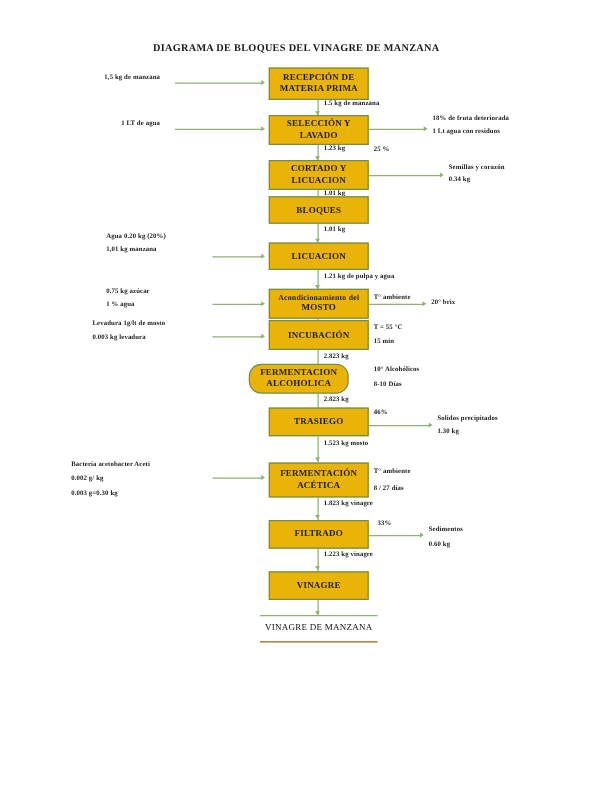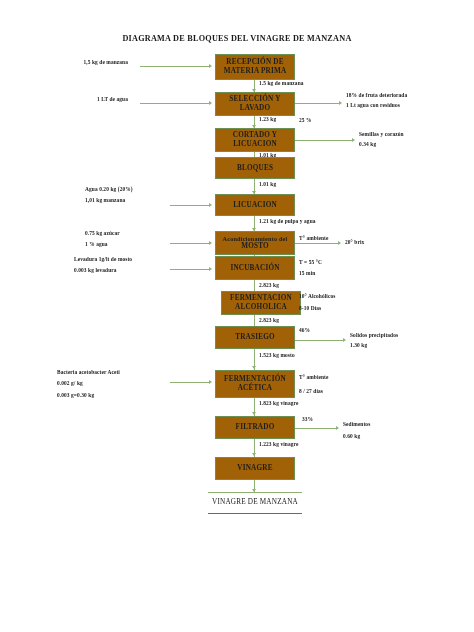--- a/index.html
+++ b/index.html
@@ -20,21 +20,21 @@
     left:0;top:34px;width:474px;
     text-align:center;
     font-size:8.2px;
     font-weight:bold;
     letter-spacing:.25px;
     font-family:"Liberation Serif", serif;
   }
   
   .box{
     position:absolute;
-    background:#a16207;
+    background:#eab308;
     border:1px solid #6E8F52;
     box-sizing:border-box;
     display:flex;
     align-items:center;
     justify-content:center;
     text-align:center;
     font-size:7.2px;
     line-height:1.25;
     font-weight:bold;
     letter-spacing:.2px;
@@ -197,21 +197,21 @@
   <div class="lbl" style="left:74px;top:256px;">Levadura 1g/lt de mosto</div>
   <div class="lbl" style="left:74px;top:267px;">0.003 kg  levadura</div>
   <div class="hline" style="left:170px;top:269px;width:40px;"></div>
   <div class="arrow-right" style="left:209px;top:266.5px;"></div>
   <div class="lbl" style="left:299px;top:259px;">T = 55 °C</div>
   <div class="lbl" style="left:299px;top:270px;">15 min</div>
   <div class="vline" style="left:254px;top:280px;height:16px;"></div>
   <div class="arrow-down" style="left:251.5px;top:292px;"></div>
   <div class="lbl" style="left:259px;top:282px;">2.823 kg</div>
 
-  <div class="box" style="left:221px;top:291px;width:80px;height:24px;">
+  <div class="box" style="left:199px;top:291px;width:80px;height:24px;border-radius:10px;">
     <div>
       <span>FERMENTACION</span>
       <span>ALCOHOLICA</span>
     </div>
   </div>
   <div class="lbl" style="left:299px;top:293px;">10° Alcohólicos</div>
   <div class="lbl" style="left:299px;top:305px;">8-10 Días</div>
   <div class="vline" style="left:254px;top:315px;height:16px;"></div>
   <div class="arrow-down" style="left:251.5px;top:327px;"></div>
   <div class="lbl" style="left:259px;top:317px;">2.823 kg</div>

